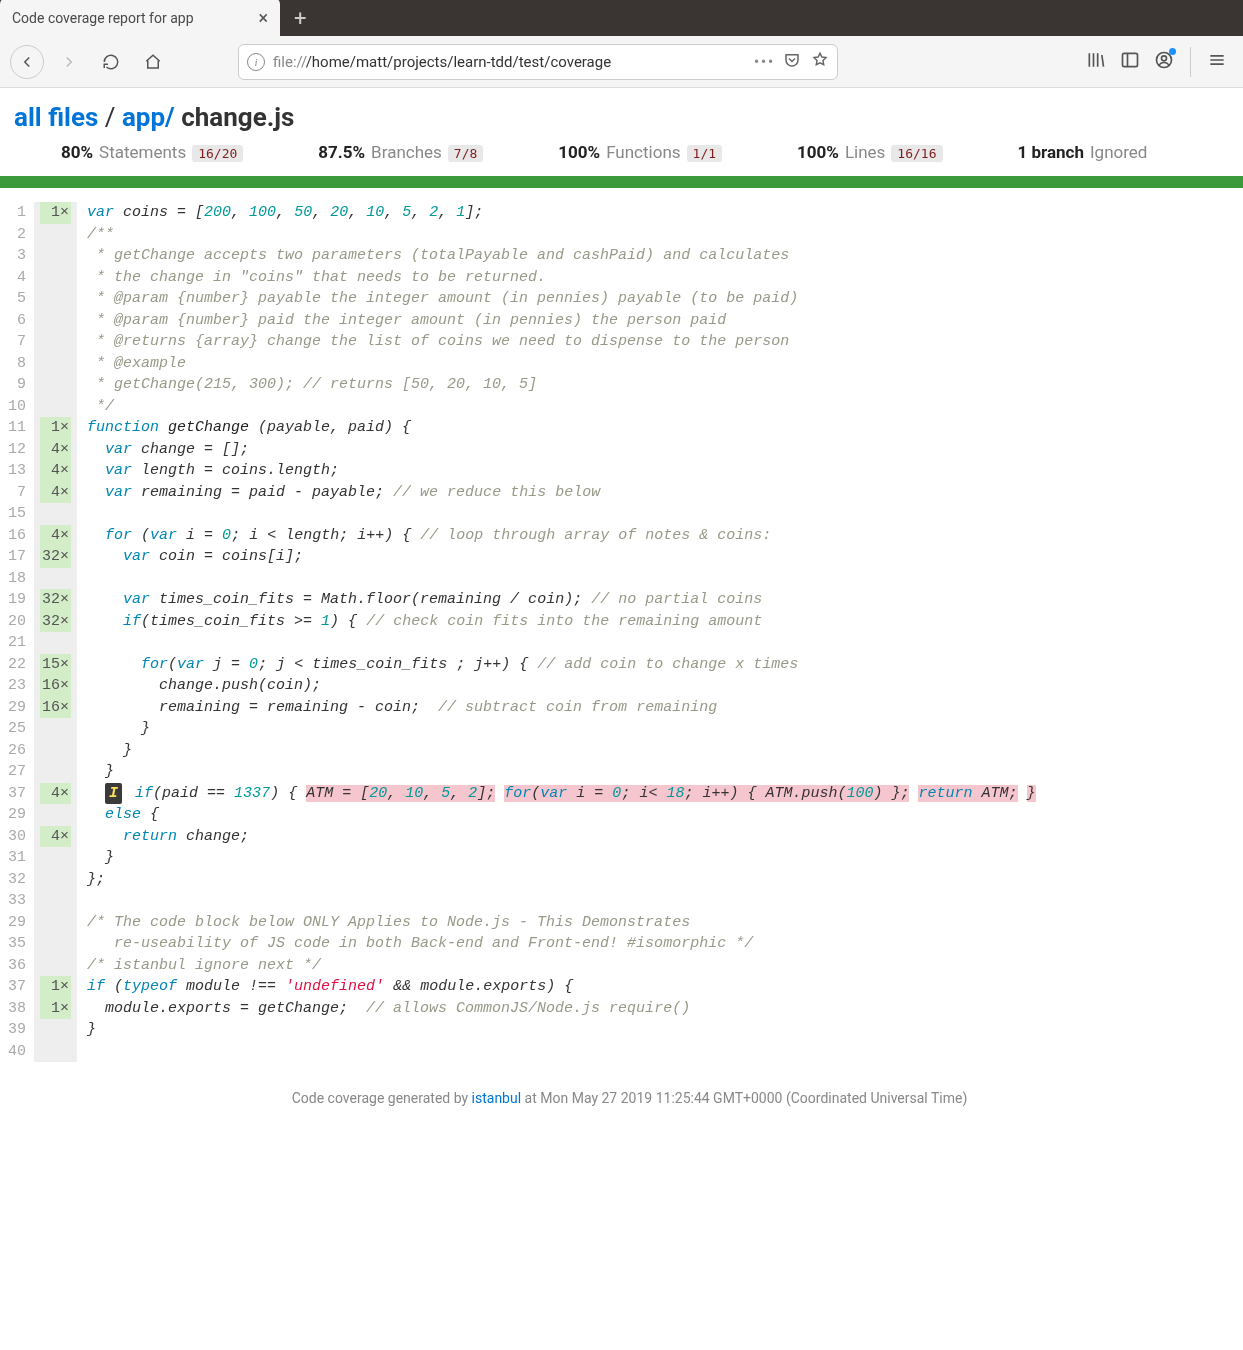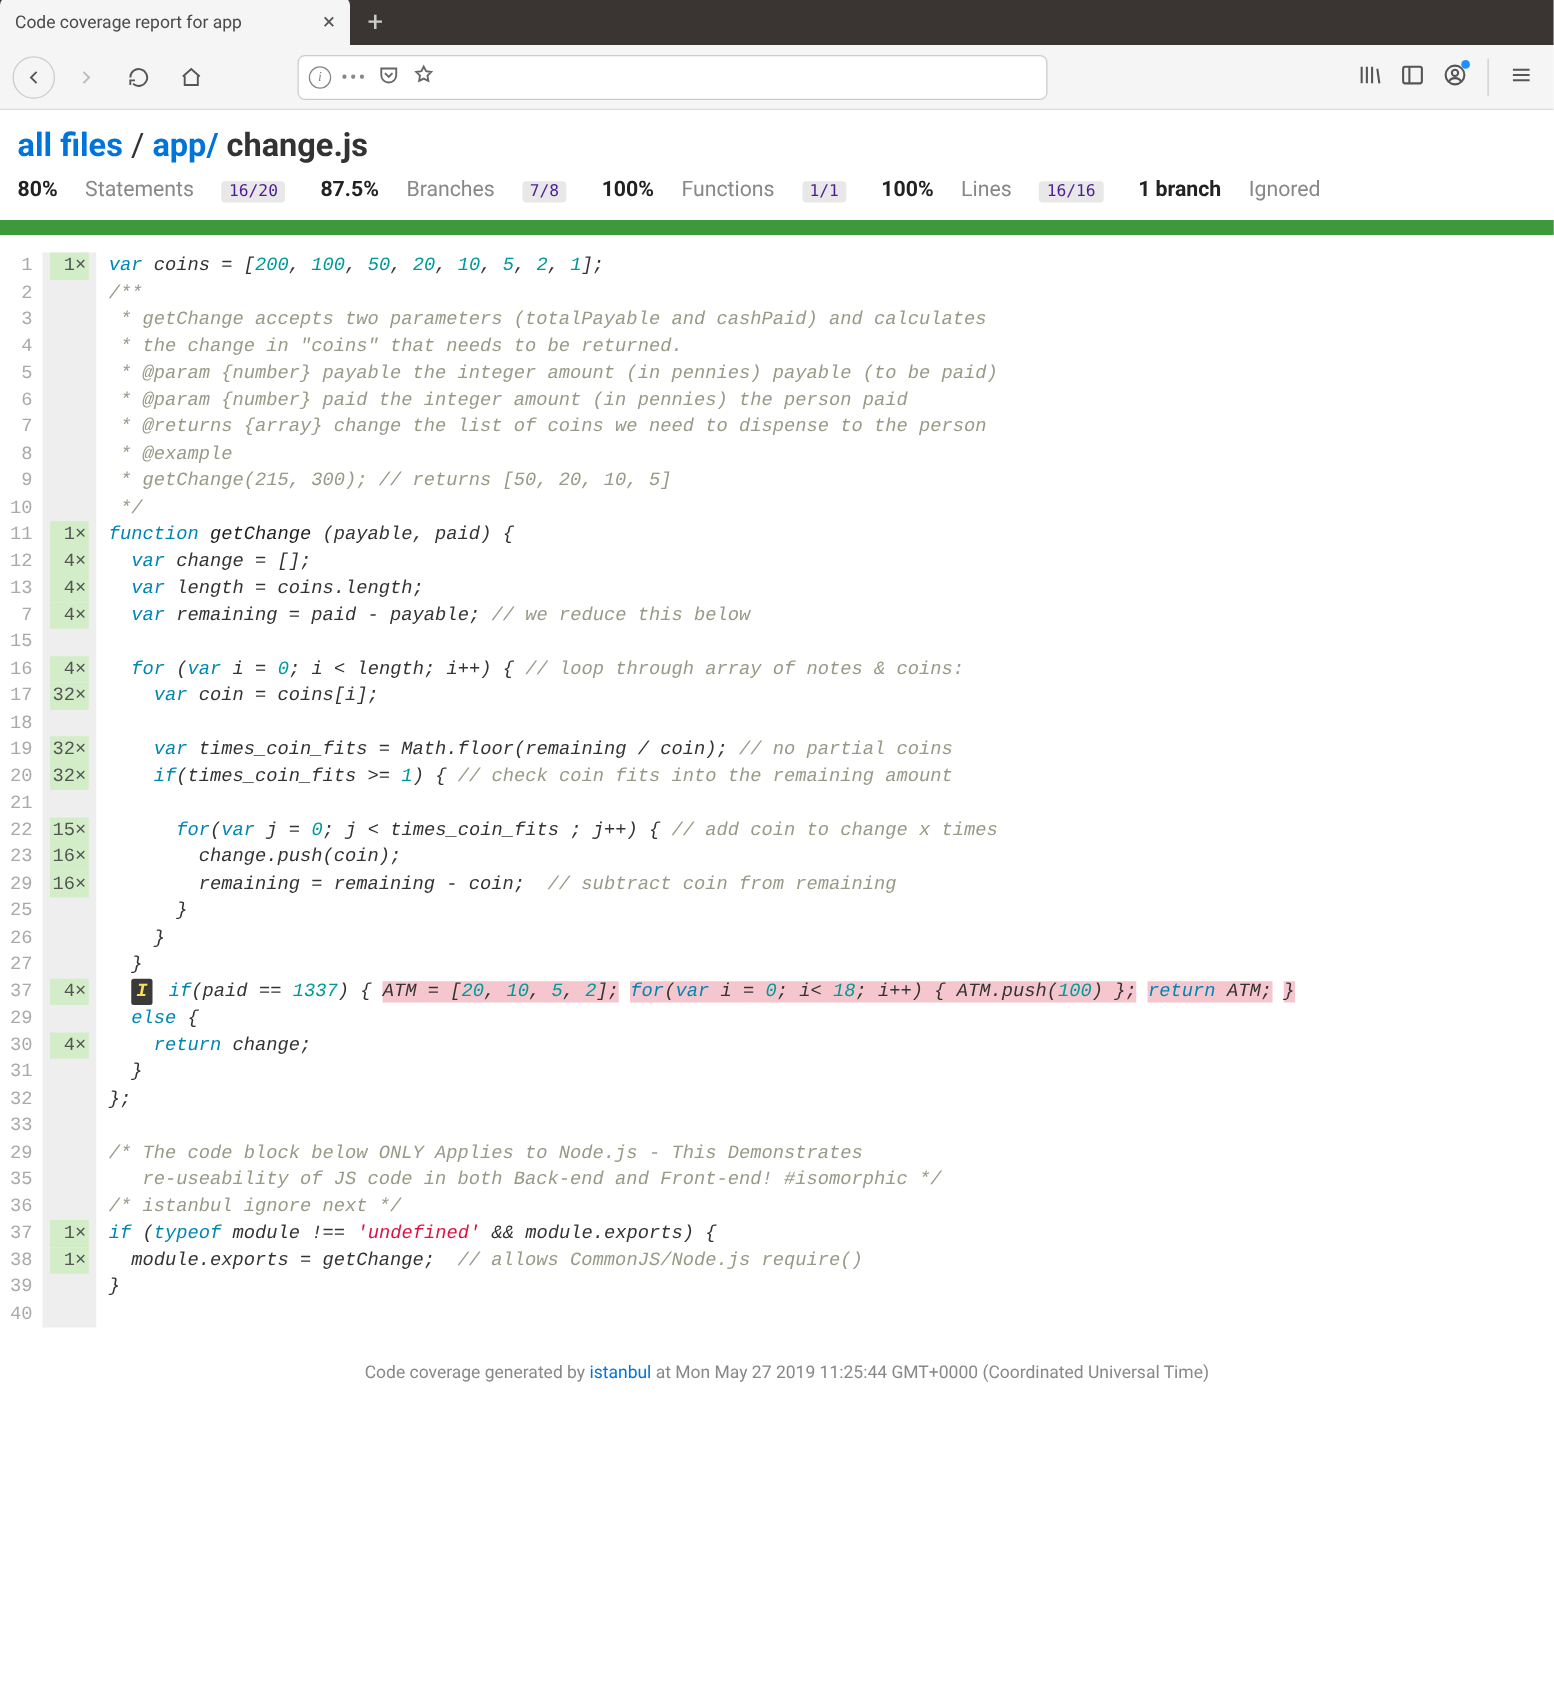--- a/index.html
+++ b/index.html
@@ -138,30 +138,30 @@
   .breadcrumb a { color: #0074D9; text-decoration: none; }
   .breadcrumb .sep { color: #333; font-weight: 400; }
   .breadcrumb .current { color: #333; }
   .stats {
     display: flex;
     gap: 28px;
     font-size: 17px;
     margin-bottom: 14px;
     flex-wrap: wrap;
   }
-  .stat { display: flex; align-items: baseline; gap: 22px; }
+  .stat { display: flex; align-items: baseline; gap: 6px; margin-left: 47px; }
   .stat .pct { font-weight: 700; color: #222; }
   .stat .label { color: #888; }
   .stat .frac {
     background: #e8e8e8;
     border-radius: 3px;
     padding: 1px 6px;
     font-family: Menlo, Consolas, monospace;
     font-size: 13px;
-    color: #4c1d95;
+    color: #7f1d1d;
   }
   .branch-ignored .pct { font-weight: 700; }
   .cov-bar {
     height: 12px;
     background: #3c9a3c;
     margin: 0 -14px 0 -14px;
   }
 
   
   .code-wrap {
@@ -258,20 +258,23 @@
   </div>
   <div class="nav-btn">
     <svg viewBox="0 0 24 24" fill="none" stroke="currentColor" stroke-width="2">
         <path d="M3 11l9-8 9 8"></path>
         <path d="M5 10v10h14V10"></path>
       </svg>
   </div>
 
   <div class="url-bar">
     <span class="url-info-icon">i</span>
+    <span class="url-text">
+      <span class="faded">file://</span><span>/home/matt/projects/learn-tdd/test/coverage</span>
+    </span>
     <span style="color:#888;font-weight:700;letter-spacing:2px;">•••</span>
     <div class="url-actions">
       <span>
         <svg viewBox="0 0 24 24" fill="none" stroke="currentColor" stroke-width="2">
             <path d="M4 5h16v7a8 8 0 0 1-16 0z"></path>
             <path d="M8 10l4 4 4-4"></path>
           </svg>
       </span>
       <span>
         <svg viewBox="0 0 24 24" fill="none" stroke="currentColor" stroke-width="2">

